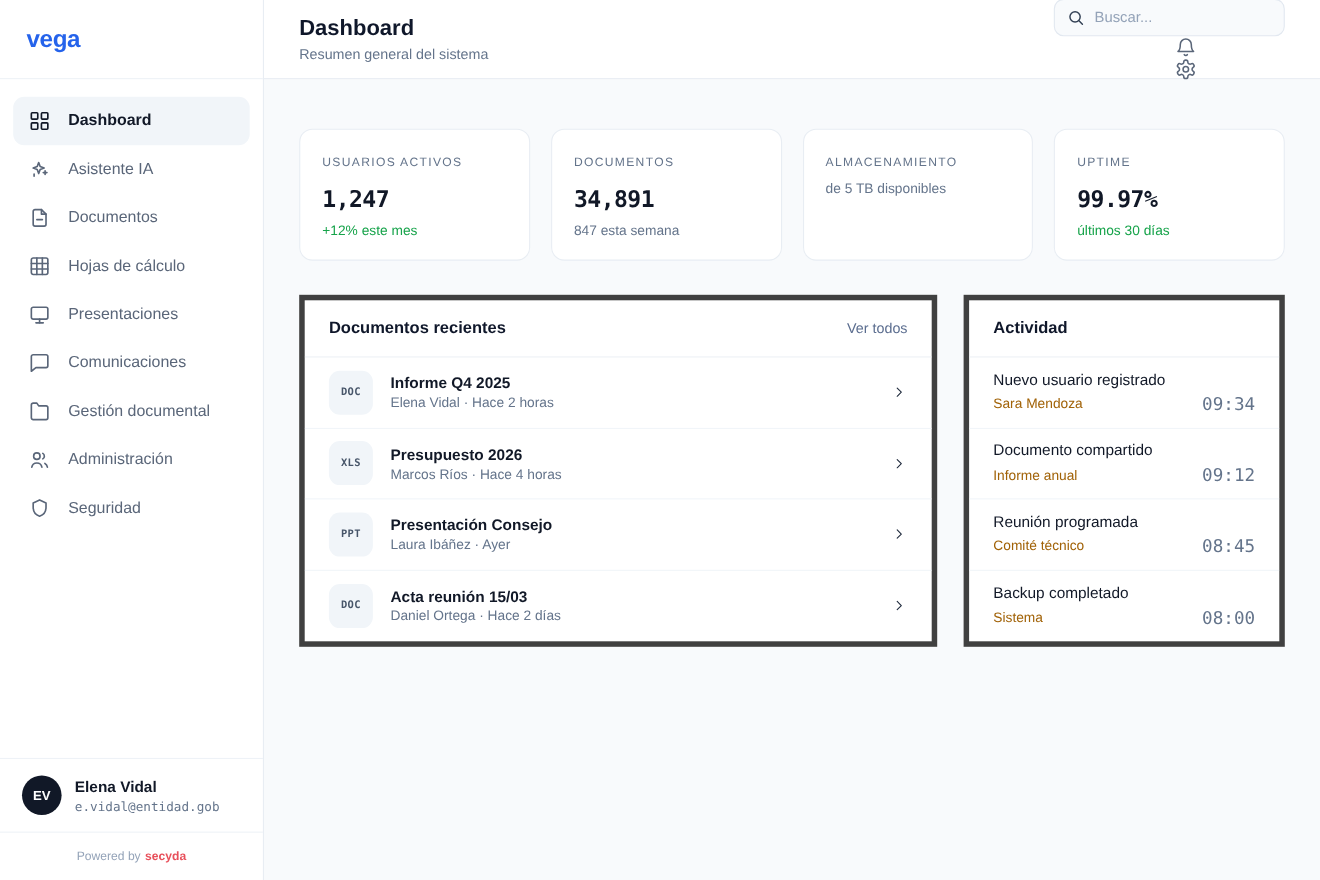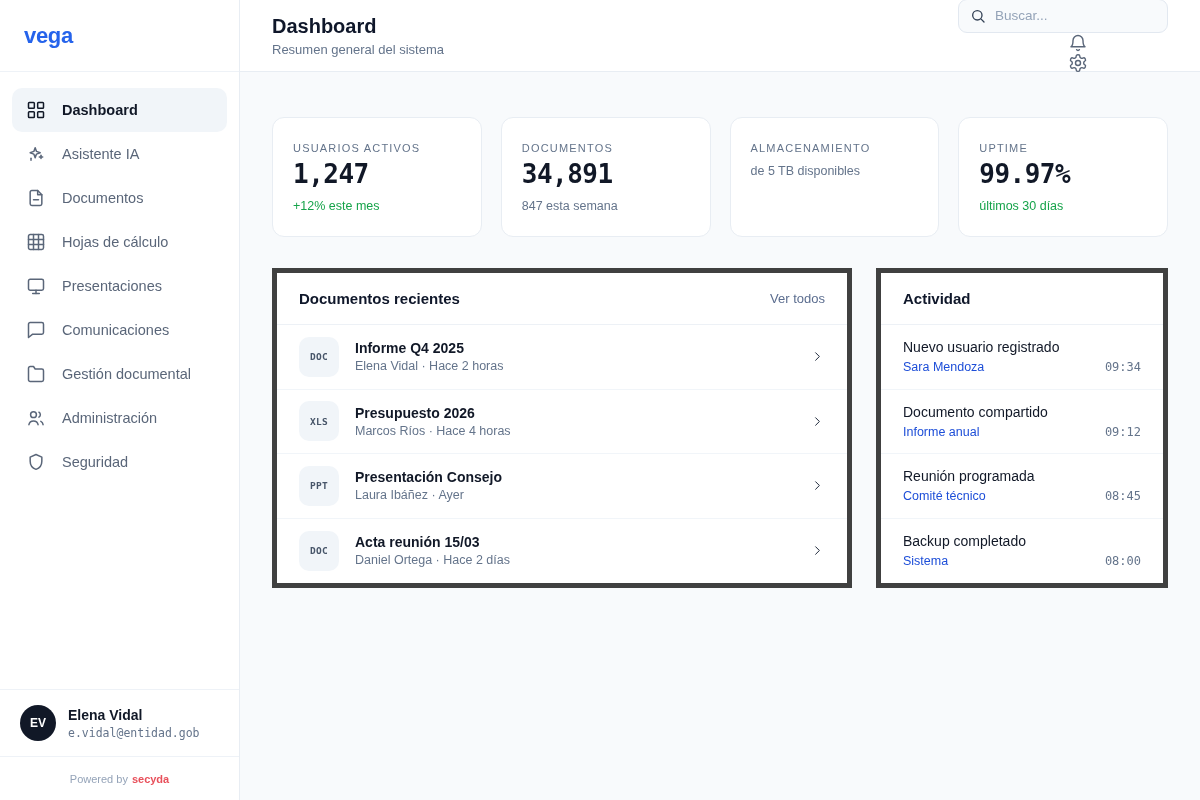--- a/index.html
+++ b/index.html
@@ -40,21 +40,21 @@
   .search input::placeholder { color:#94a3b8; }
   .icon-btn { width:20px; height:20px; color:#5a6679; cursor:pointer; margin-left:30px; }
   .icon-btn svg { width:20px; height:20px; stroke:currentColor; fill:none; stroke-width:1.7; stroke-linecap:round; stroke-linejoin:round; }
 
   .content { padding:45px 32px 0 32px; }
 
   
   .stats { display:grid; grid-template-columns:repeat(4,1fr); gap:19px; }
   .stat-card { background:#ffffff; border:1px solid #e8edf3; border-radius:12px; padding:24px 20px; height:120px; }
   .stat-label { font-size:11px; letter-spacing:1.2px; color:#64748b; font-weight:500; }
-  .stat-value { font-family:"DejaVu Sans Mono","Liberation Mono",monospace; font-size:26px; font-weight:700; color:#111827; margin-top:5px; letter-spacing:-0.5px; }
+  .stat-value { font-family:"DejaVu Sans Mono","Liberation Mono",monospace; font-size:21px; font-weight:700; color:#111827; margin-top:15px; letter-spacing:-0.5px; }
   .stat-note { font-size:12.5px; margin-top:10px; color:#64748b; }
   .stat-note.positive { color:#16a34a; }
 
   
   .panels { display:flex; gap:24px; margin-top:31px; }
   .panel { background:#ffffff; border:5px solid #404040; border-radius:0; overflow:hidden; }
   .panel-docs { width:580px; flex-shrink:0; }
   .panel-activity { flex:1; }
   .panel-head { height:52px; display:flex; align-items:center; justify-content:space-between; padding:0 22px; border-bottom:1px solid #edf1f6; }
   .panel-title { font-size:15px; font-weight:700; color:#0f172a; }
@@ -65,22 +65,22 @@
   .doc-badge { width:40px; height:40px; border-radius:10px; background:#f1f5f9; color:#475569; font-family:"DejaVu Sans Mono","Liberation Mono",monospace; font-size:9.5px; font-weight:700; display:flex; align-items:center; justify-content:center; letter-spacing:0.3px; flex-shrink:0; }
   .doc-title { font-size:14px; font-weight:600; color:#111827; }
   .doc-meta { font-size:12.5px; color:#64748b; margin-top:3px; }
   .chevron { margin-left:auto; width:15px; height:15px; color:#1e293b; flex-shrink:0; }
   .chevron svg { width:15px; height:15px; stroke:currentColor; fill:none; stroke-width:1.6; stroke-linecap:round; stroke-linejoin:round; }
 
   .act-row { padding:0 22px; height:64.5px; border-bottom:1px solid #f1f5f9; display:flex; flex-direction:column; justify-content:center; }
   .act-row:last-child { border-bottom:none; }
   .act-title { font-size:14px; color:#111827; font-weight:500; }
   .act-bottom { display:flex; justify-content:space-between; align-items:center; margin-top:5px; }
-  .act-sub { font-size:12.5px; color:#1d4ed8; }
-  .act-time { font-family:"DejaVu Sans Mono","Liberation Mono",monospace; font-size:12px; color:#64748b; }
+  .act-sub { font-size:12.5px; color:#a16207; }
+  .act-time { font-family:"DejaVu Sans Mono","Liberation Mono",monospace; font-size:16px; color:#64748b; }
 </style>
 </head>
 <body>
 
 <div class="app">
 
   <aside class="sidebar">
     <div class="logo-area">
       <span class="logo">vega</span>
     </div>

